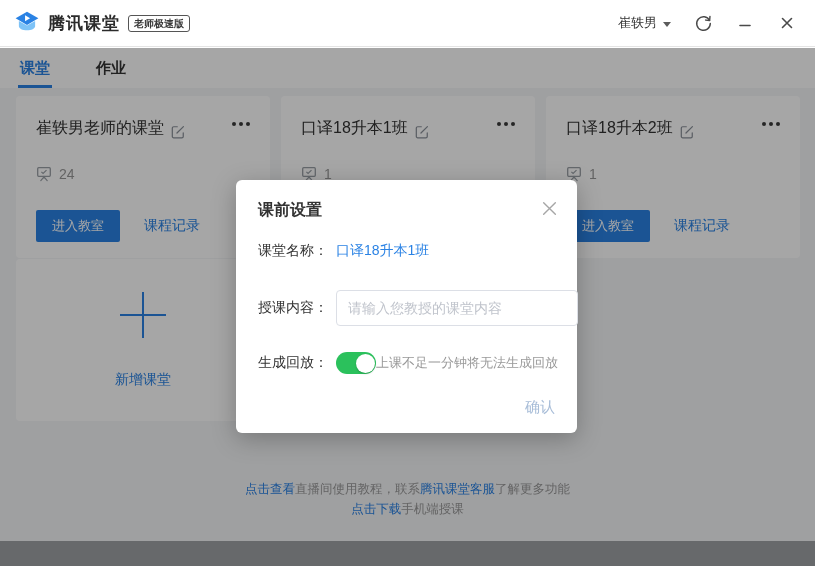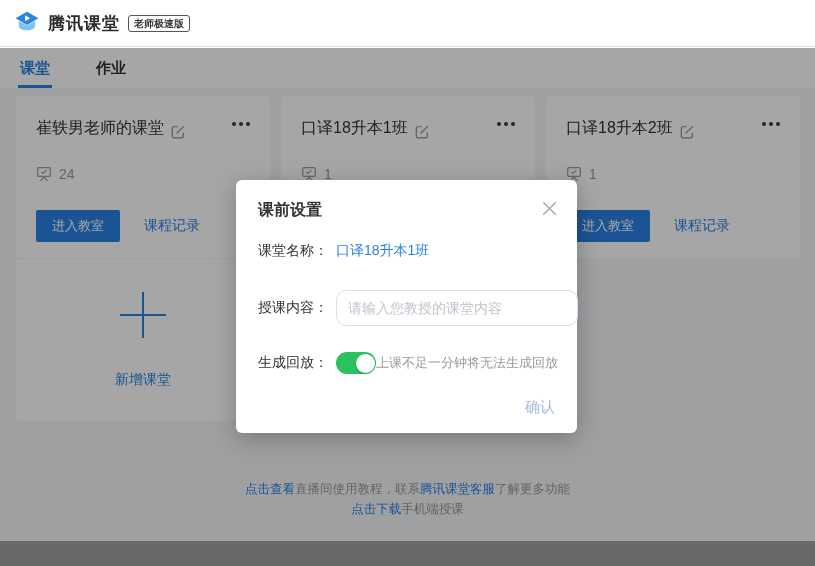--- a/index.html
+++ b/index.html
@@ -90,21 +90,21 @@
   }
   .modal-title{position:absolute;top:20px;left:22px;font-size:16px;font-weight:700;color:#333;}
   .modal-close{position:absolute;top:18px;right:18px;width:20px;height:20px;display:flex;align-items:center;justify-content:center;cursor:pointer;}
   .m-row{position:absolute;left:22px;display:flex;align-items:center;font-size:14px;color:#333;}
   .m-row-name{top:62px;}
   .m-row-content{top:110px;}
   .m-row-replay{top:172px;}
   .m-label{width:78px;flex:none;}
   .m-value{color:var(--accent);}
   .m-input{
-    width:242px;height:36px;border:1px solid #dcdfe6;border-radius:10px;padding:0 11px;
+    width:242px;height:36px;border:1px solid #dcdfe6;border-radius:4px;padding:0 11px;
     font-size:14px;font-family:inherit;color:#333;outline:none;background:#fff;
   }
   .m-input::placeholder{color:#c0c4cc;}
   .toggle{position:relative;width:40px;height:22px;border-radius:11px;background:var(--toggle-on);flex:none;cursor:pointer;}
   .toggle .knob{position:absolute;top:1.5px;right:1.5px;width:19px;height:19px;border-radius:50%;background:#fff;box-shadow:0 1px 2px rgba(0,0,0,0.2);}
   .replay-note{font-size:13px;color:var(--text-secondary);}
   .confirm-btn{position:absolute;right:22px;bottom:16px;font-size:15px;color:var(--confirm-disabled);cursor:pointer;background:none;border:none;font-family:inherit;}
 </style>
 </head>
 <body>
@@ -116,20 +116,42 @@
       <span style="display:inline-flex;">
         <svg width="26" height="26" viewBox="0 0 32 32">
           <path d="M6 13.5 v6.5 c0 2.8 4.6 5 10 5 s10 -2.2 10 -5 v-6.5 l-10 5.5 z" fill="#7ec3f7"></path>
           <path d="M16 2 L30 10.2 L16 18.4 L2 10.2 Z" fill="#2a82e4"></path>
           <path d="M13.6 6.6 l6.2 3.6 -6.2 3.6 z" fill="#ffffff"></path>
         </svg>
       </span>
       <span class="app-title">腾讯课堂</span>
       <span class="badge">老师极速版</span>
     </div>
+    <div class="user-area">
+      <span class="user-menu">
+        <span class="user-name">崔轶男</span>
+        <span class="caret"></span>
+      </span>
+      <span class="win-btn">
+        <svg width="17" height="17" viewBox="0 0 20 20">
+          <path d="M17.1 6.3 A 8 8 0 1 0 18 10" fill="none" stroke="#4a4a4a" stroke-width="1.7" stroke-linecap="round"></path>
+          <path d="M17.6 1.8 l-0.4 4.7 -4.7 -0.5" fill="none" stroke="#4a4a4a" stroke-width="1.7" stroke-linecap="round" stroke-linejoin="round"></path>
+        </svg>
+      </span>
+      <span class="win-btn">
+        <svg width="14" height="14" viewBox="0 0 14 14">
+          <path d="M2 9.5 H12" stroke="#4a4a4a" stroke-width="1.6" stroke-linecap="round"></path>
+        </svg>
+      </span>
+      <span class="win-btn">
+        <svg width="14" height="14" viewBox="0 0 14 14">
+          <path d="M2.5 2.5 L11.5 11.5 M11.5 2.5 L2.5 11.5" stroke="#4a4a4a" stroke-width="1.6" stroke-linecap="round"></path>
+        </svg>
+      </span>
+    </div>
   </div>
 
   <div class="tabbar">
     <div class="tab active">课堂</div>
     <div class="tab">作业</div>
   </div>
 
   <div class="content">
     <div class="cards">
 

